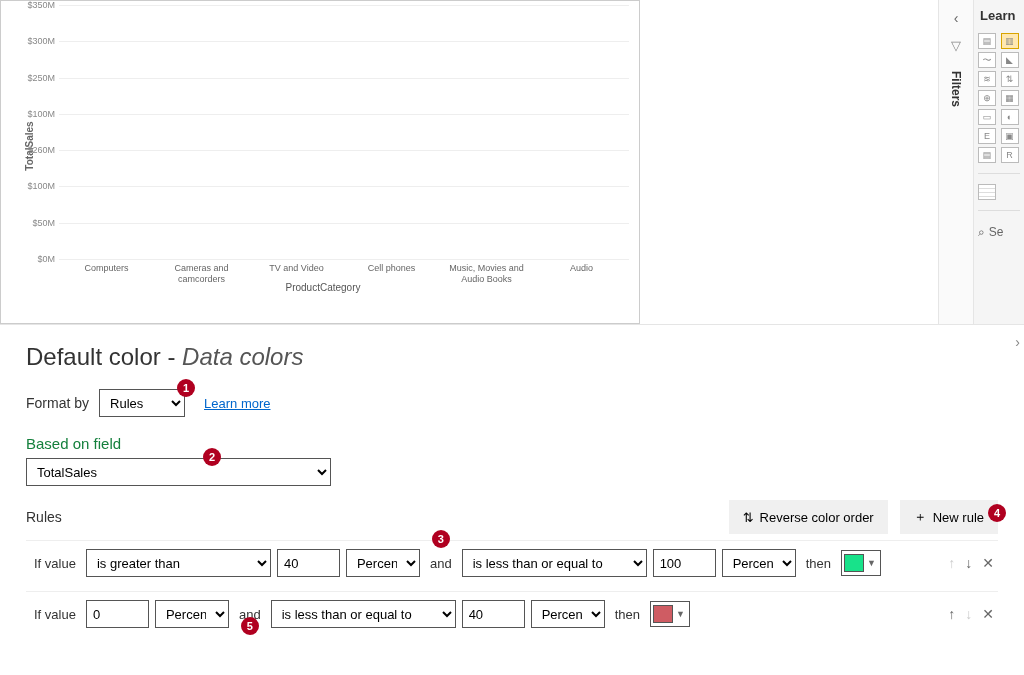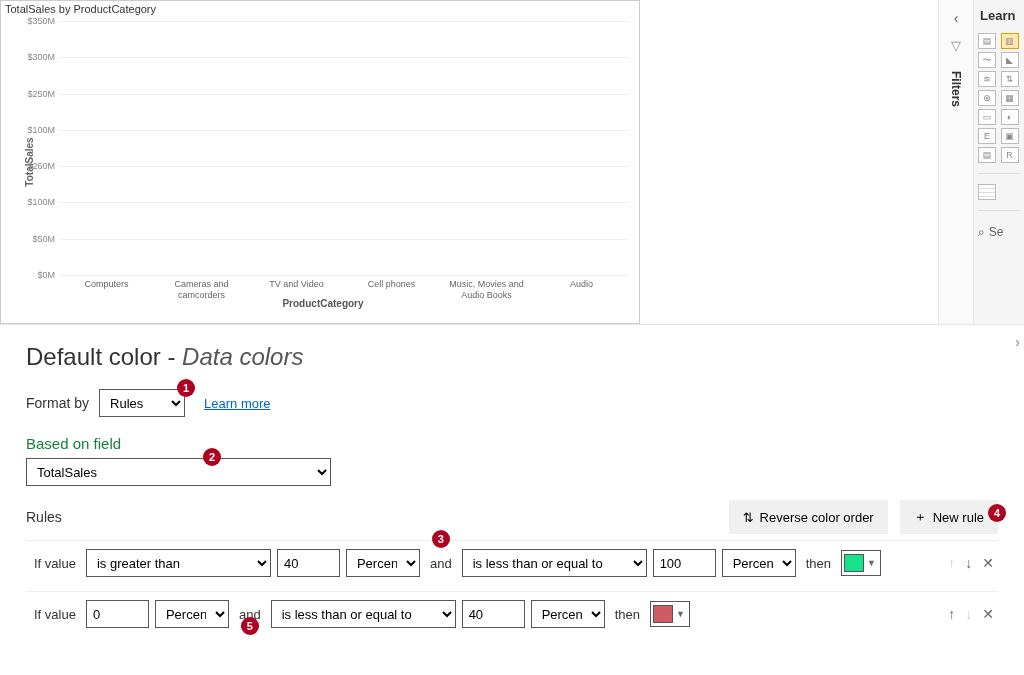--- a/index.html
+++ b/index.html
@@ -25,21 +25,21 @@
     border: 1px solid #ccc;
   }
   .chart-title { font-size:11px; color:#333; padding:2px 4px; }
   .chart-body { position:relative; height:290px; margin:0 6px 0 12px; }
   .y-axis-label {
     position:absolute; left:-8px; top:50%; transform: translateY(-50%) rotate(-90deg);
     transform-origin:center; font-size:10px; color:#666; font-weight:bold;
   }
   .x-axis-label {
     position:absolute; bottom:-2px; left:50%; transform:translateX(-50%);
-    font-size:10px; color:#555; font-weight:bold;
+    font-size:10px; color:#555; font-weight:normal;
   }
   .plot {
     position:absolute; left:46px; right:4px; top:4px; bottom:32px;
   }
   .grid-line { position:absolute; left:0; right:0; border-top:1px solid #eee; }
   .y-tick { position:absolute; left:-44px; width:40px; text-align:right; font-size:9px; color:#888; transform:translateY(-50%); }
   .bars { position:absolute; left:0; right:0; bottom:0; top:0; display:flex; align-items:flex-end; }
   .bar-col { flex:1; display:flex; flex-direction:column; align-items:center; padding:0 8px;}
   .bar { width:68px; }
   .cat-label { position:absolute; top:100%; width:90px; text-align:center; font-size:9px; color:#666; padding-top:4px; line-height:1.2;}
@@ -100,21 +100,20 @@
 
   .annot{position:absolute; width:18px;height:18px;border-radius:50%;background:#b00020;color:#fff;font-size:11px;font-weight:bold;display:flex;align-items:center;justify-content:center;z-index:20;pointer-events:none;}
 
   .expand-caret{position:absolute; right:4px; top:334px; font-size:14px; color:#888;}
 </style>
 </head>
 <body>
 
 <div class="top-area">
   <div class="chart-wrap">
-    <div class="chart-title">TotalSales by ProductCategory</div>
     <div class="chart-body">
       <div class="y-axis-label">TotalSales</div>
       <div class="plot" id="plot">
           <div class="grid-line" style="top: 100%;"></div>
           <div class="y-tick" style="top: 100%;">$0M</div>
           <div class="grid-line" style="top: 85.7143%;"></div>
           <div class="y-tick" style="top: 85.7143%;">$50M</div>
           <div class="grid-line" style="top: 71.4286%;"></div>
           <div class="y-tick" style="top: 71.4286%;">$100M</div>
           <div class="grid-line" style="top: 57.1429%;"></div>

